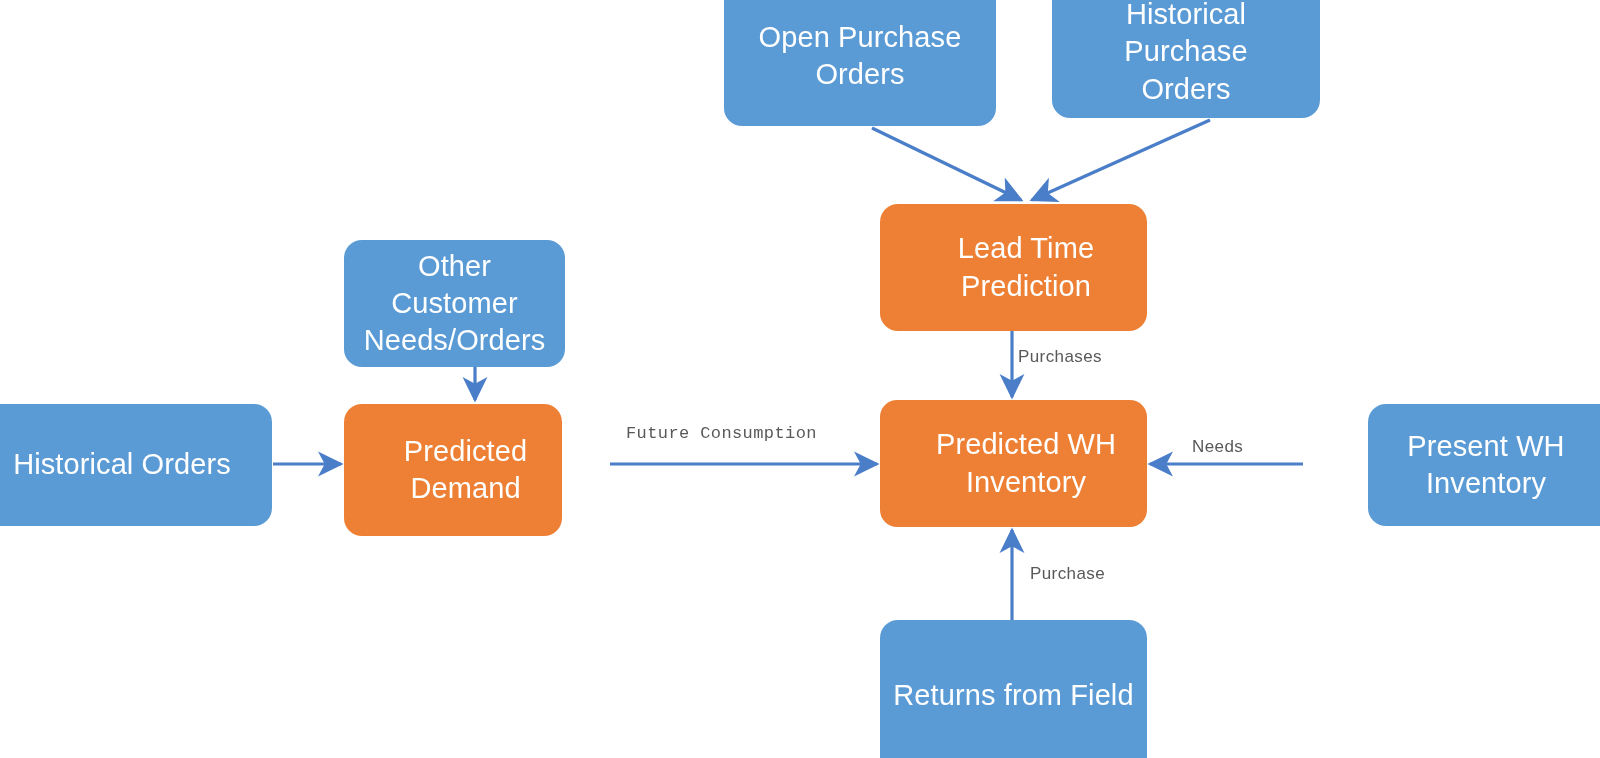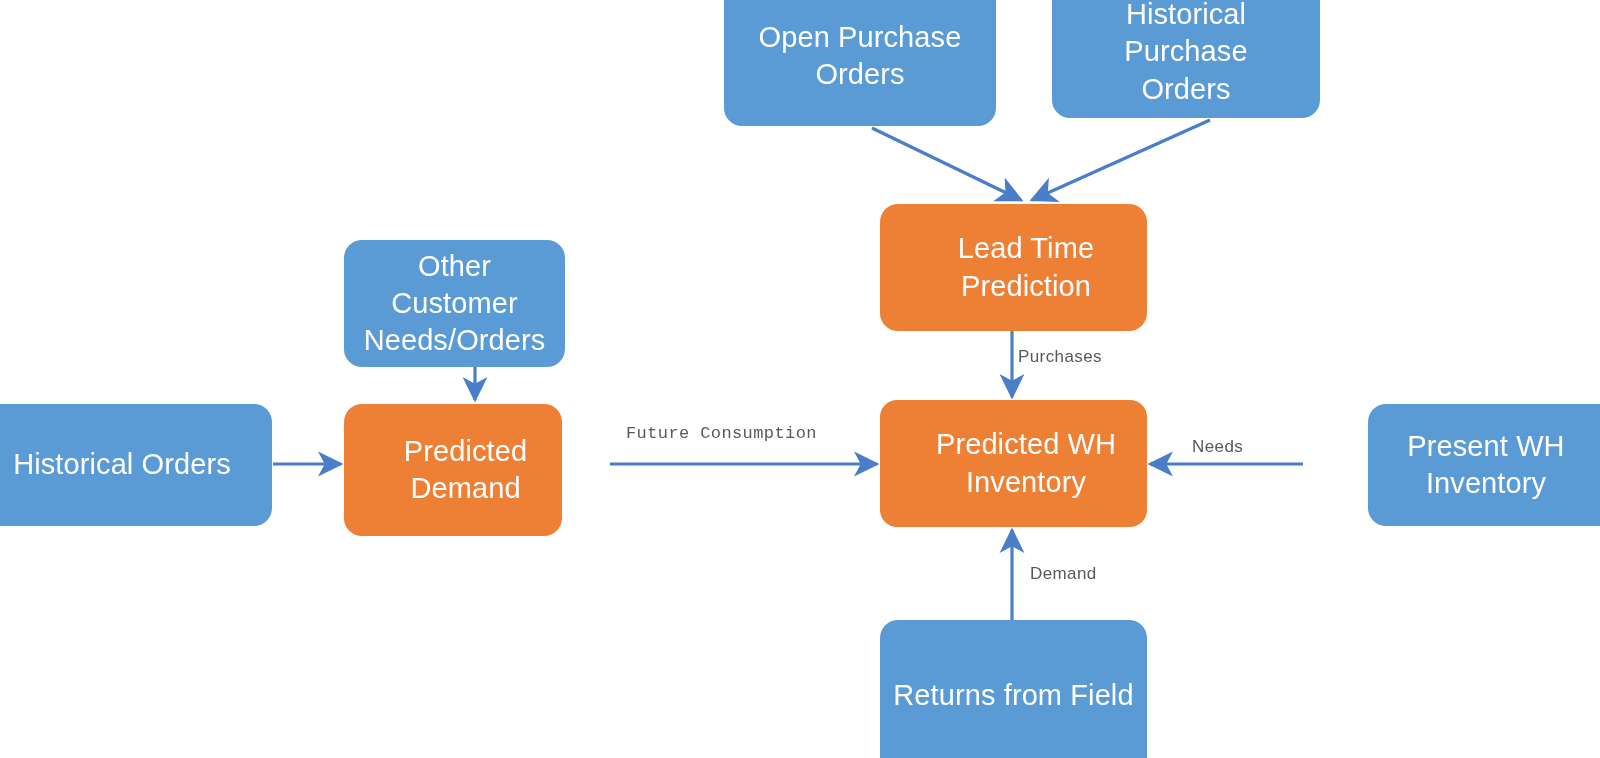--- a/index.html
+++ b/index.html
@@ -130,15 +130,15 @@
 Inventory</div>
 
   <div class="node blue" id="node-returns-from-field">Returns from Field</div>
 
   <div class="edge-label" id="label-future-consumption">Future Consumption</div>
 
   <div class="edge-label" id="label-purchases">Purchases</div>
 
   <div class="edge-label" id="label-stock">Needs</div>
 
-  <div class="edge-label" id="label-returns">Demand</div>
+  <div class="edge-label" id="label-returns">Purchase</div>
 
 </div>
 
 </body></html>

